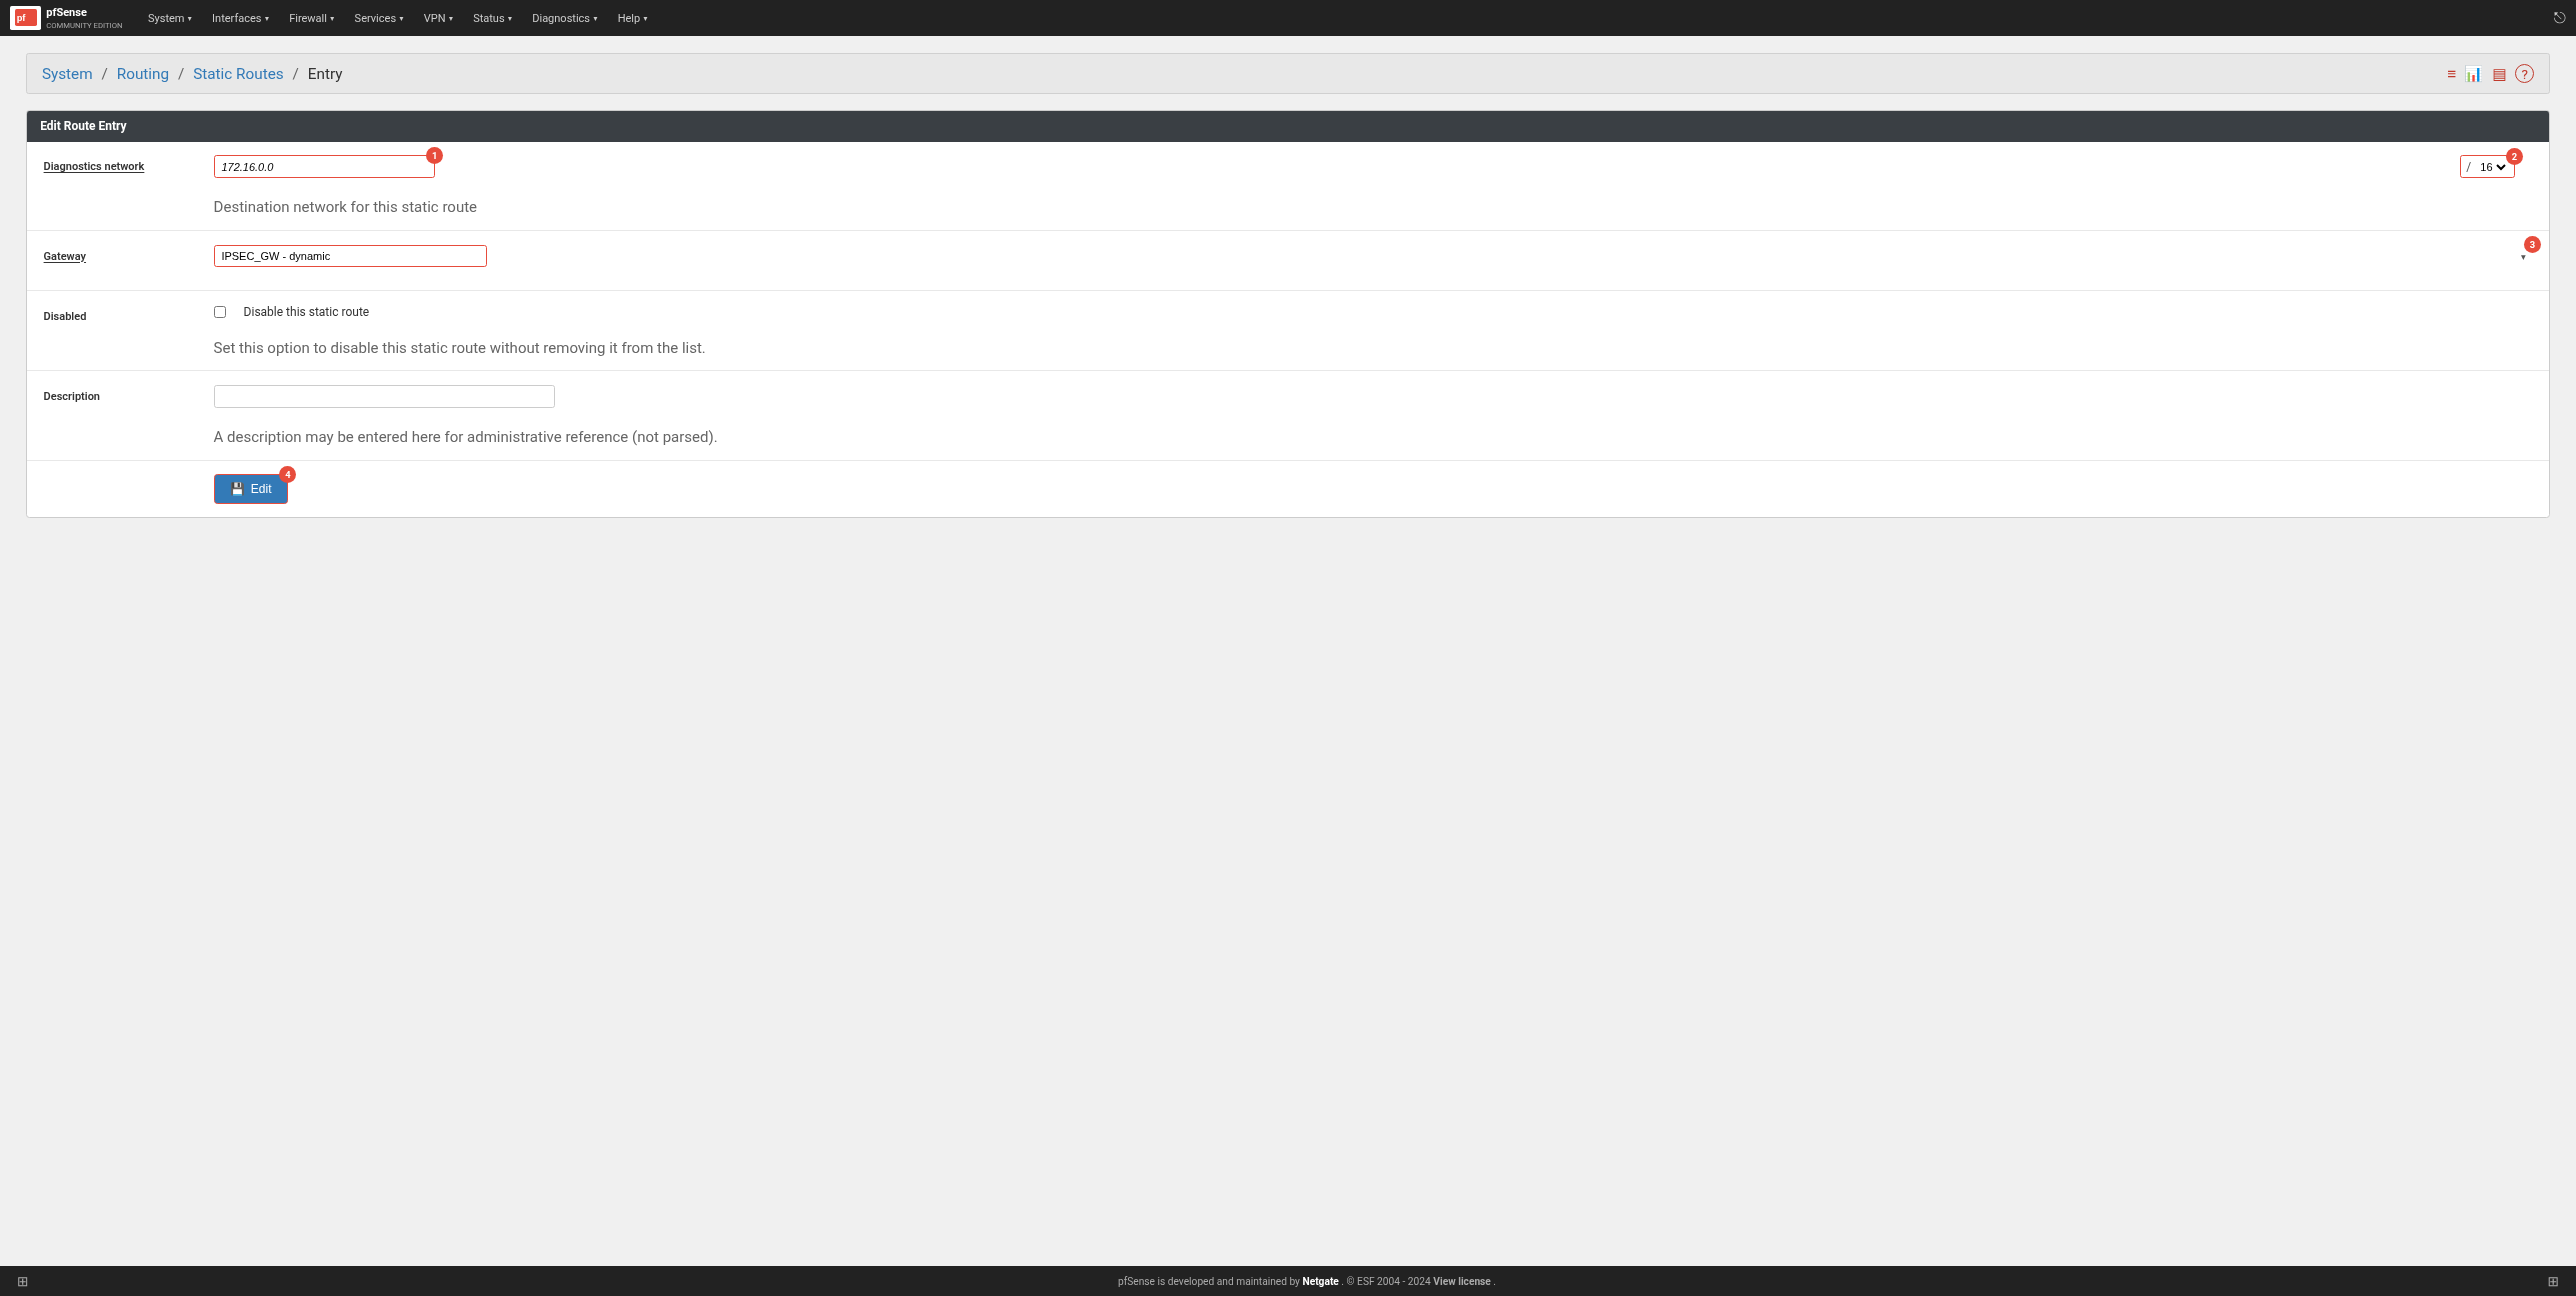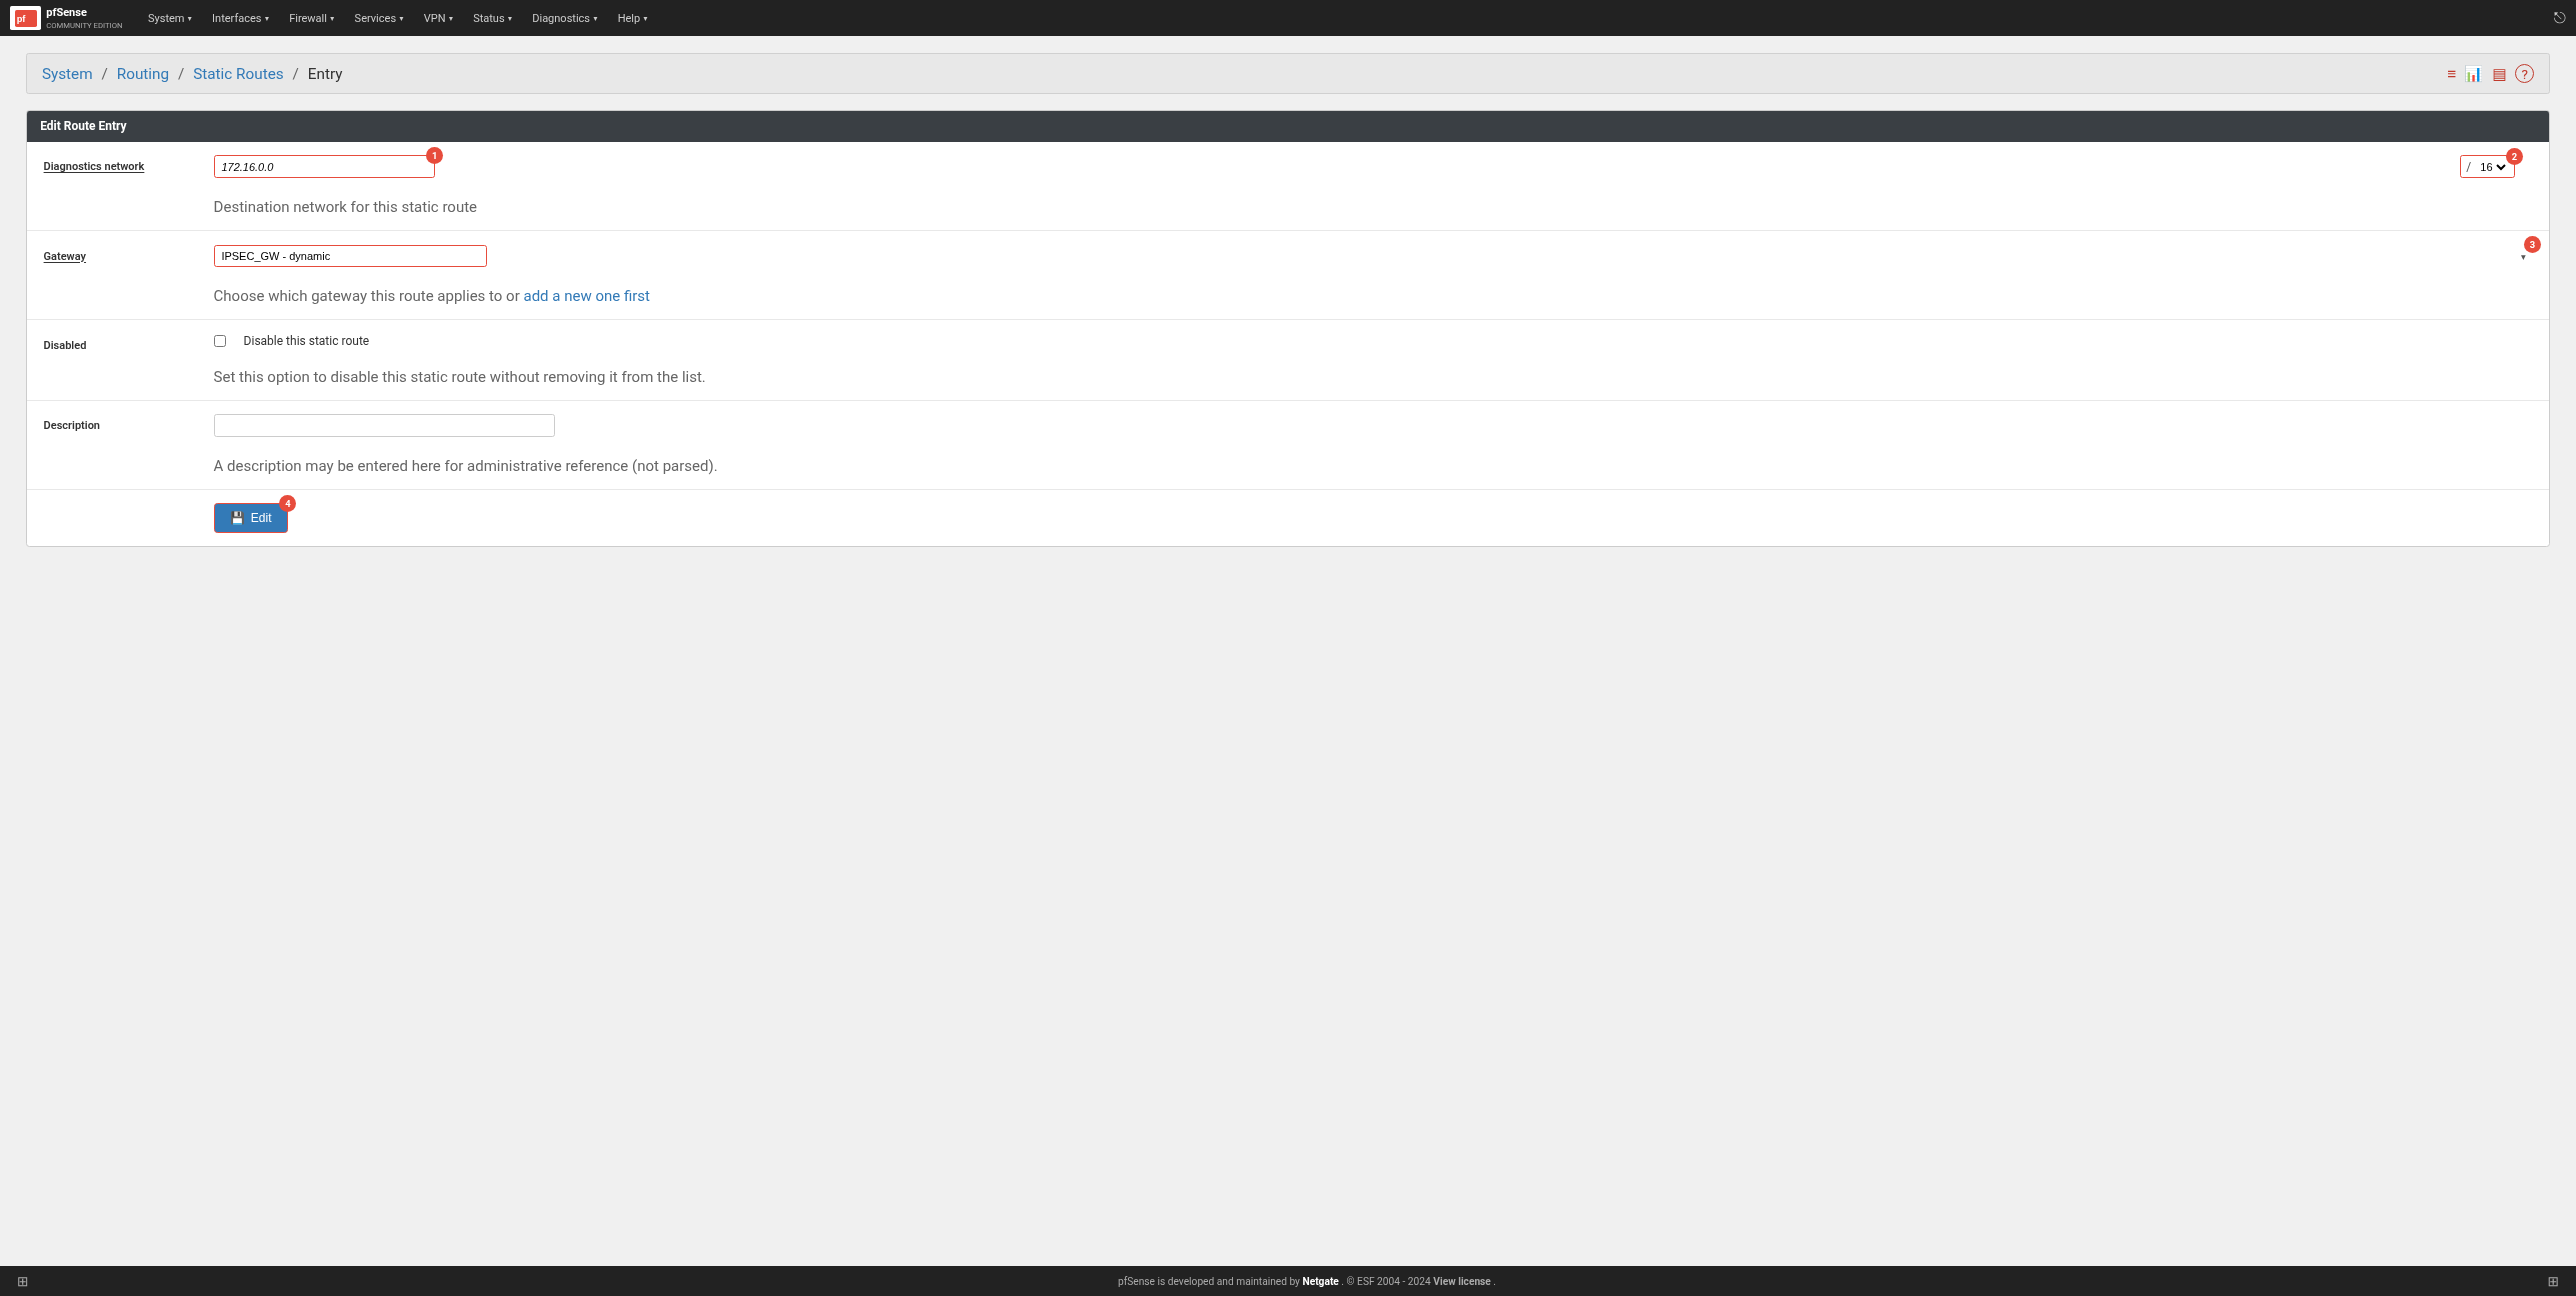--- a/index.html
+++ b/index.html
@@ -10,21 +10,20 @@
       background: #222;
       color: #ccc;
       display: flex;
       align-items: center;
       padding: 0 10.2px;
       height: 36px;
       flex-shrink: 0;
     }
     .navbar-brand {
       display: flex;
-      align-items: center;
       margin-right: 17px;
     }
     .navbar-brand .logo-box {
       background: #fff;
       width: 31px;
       height: 24px;
       display: flex;
       align-items: center;
       justify-content: center;
       margin-right: 5.1px;
@@ -387,23 +386,20 @@
 
       <div class="form-row">
         <div class="form-label">Gateway</div>
         <div class="form-control-area">
           <div style="position:relative; display:inline-block;">
             <select style="border:1.7px solid #e74c3c; border-radius:2.6px; padding:4.3px 25.6px 4.3px 6.8px; font-size:11px; min-width:273px; outline:none; appearance:none; background:#fff; cursor:pointer;">
               <option value="IPSEC_GW - dynamic" selected="">IPSEC_GW - dynamic</option>
             </select>
             <span class="sel-arrow" style="position:absolute;right:6.8px;top:50%;transform:translateY(-50%);pointer-events:none;font-size:9.4px;color:#555;">▾</span>
             <div class="badge-num" style="background:#e74c3c;color:#fff;border-radius:50%;width:17px;height:17px;display:flex;align-items:center;justify-content:center;font-size:9.4px;font-weight:700;position:absolute;top:-8.5px;right:-8.5px;">3</div>
-          </div>
-          <div class="help-text">
-            <span>Choose which gateway this route applies to or </span><a class="add-link">add a new one first</a>
           </div>
         </div>
       </div>
 
       <div class="form-row">
         <div class="form-label no-underline">Disabled</div>
         <div class="form-control-area">
           <div class="checkbox-row">
             <input type="checkbox" id="disable-checkbox" style="">
             <label for="disable-checkbox">Disable this static route</label>

